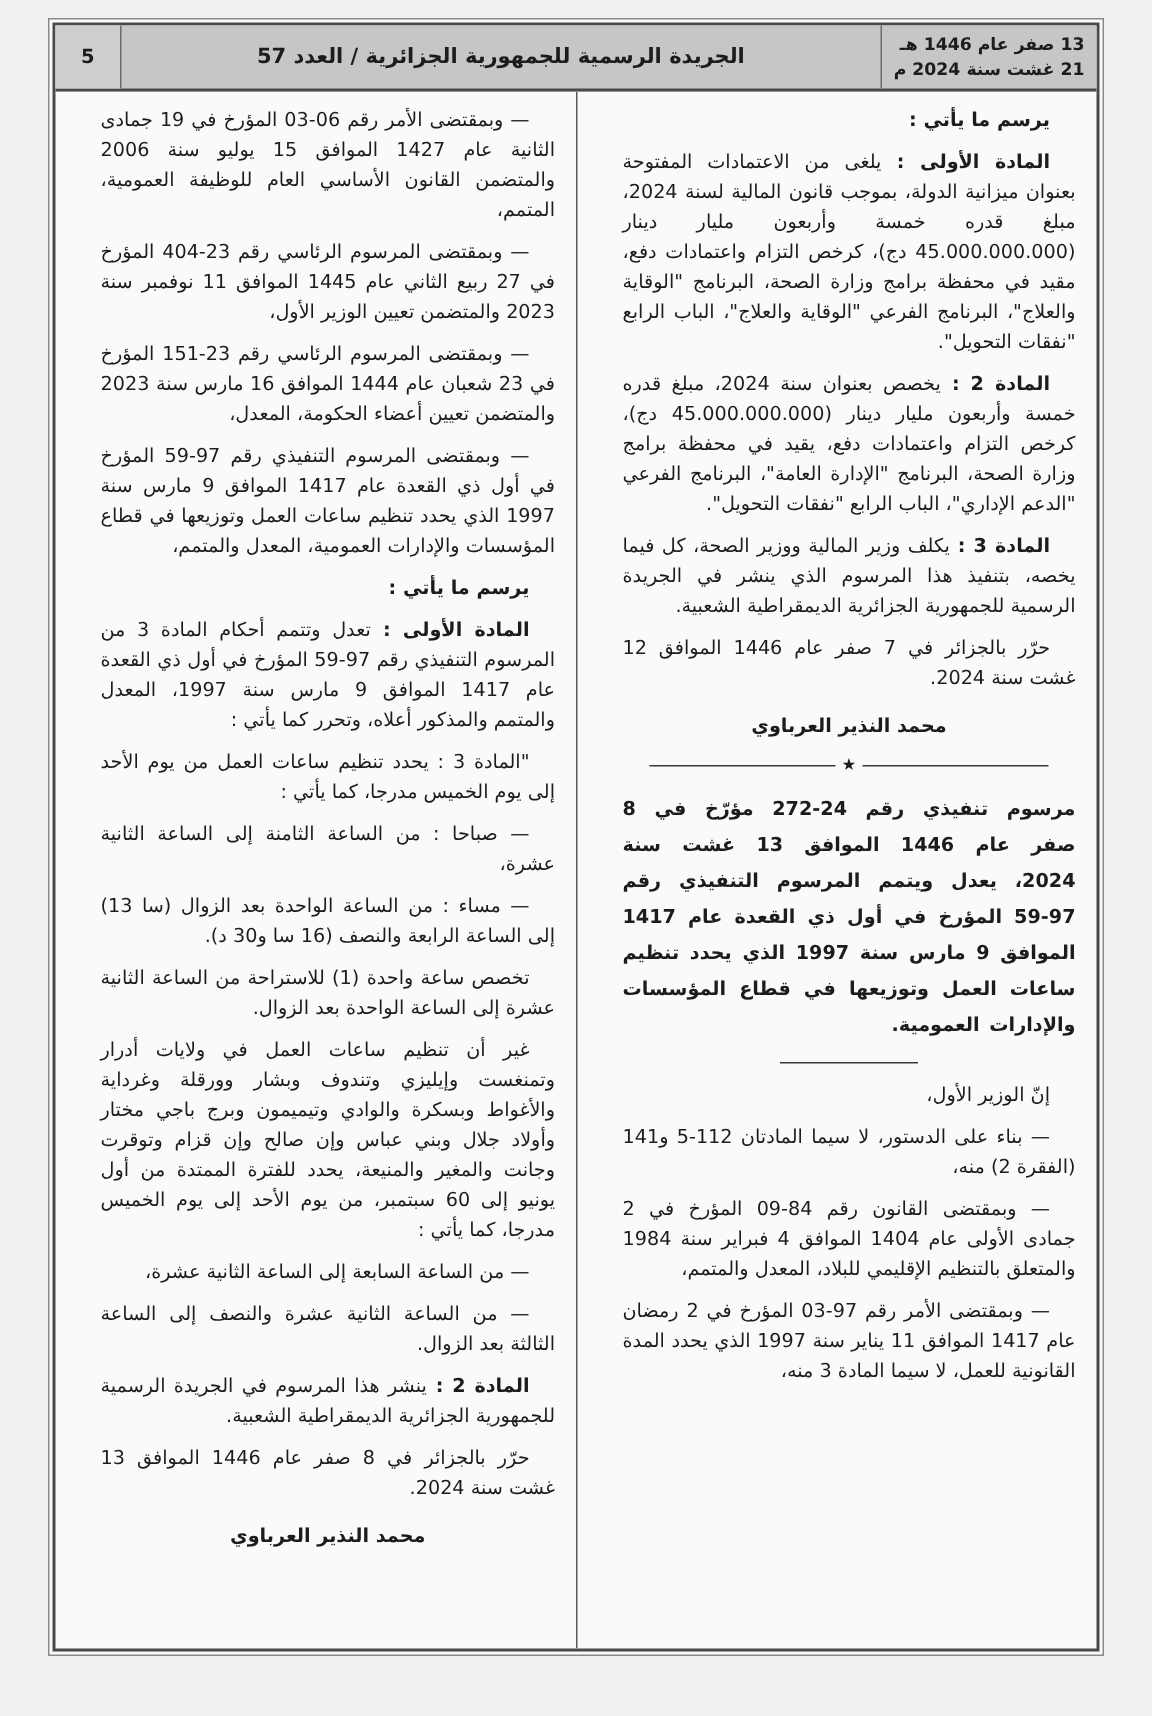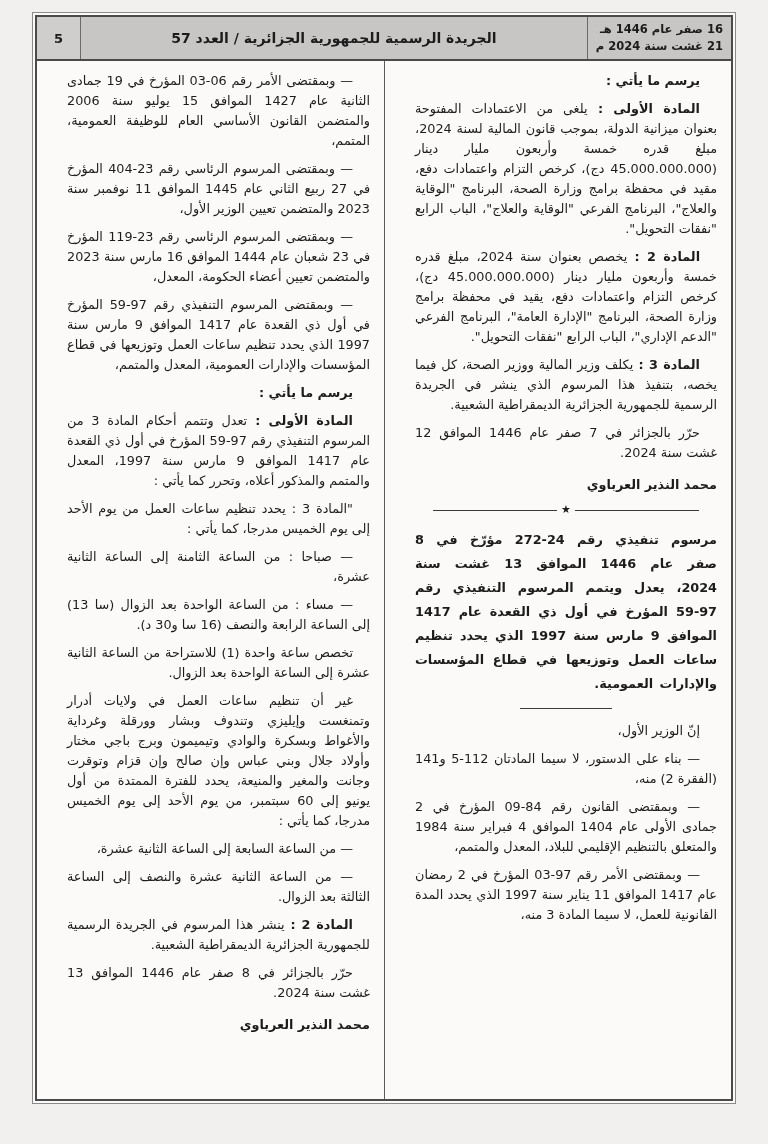--- a/index.html
+++ b/index.html
@@ -67,21 +67,21 @@
   .para { margin: 0 0 8px 0; text-indent: 17px; }
   .para.indent { text-indent: 17px; }
   .para.plain { text-indent: 17px; }
   .para.bold { font-weight: bold; text-indent: 17px; }
   .para.heading {
     font-weight: bold; text-indent: 0;
     line-height: 24px; margin: 10px 0 12px 0;
     word-spacing: 2px;
   }
   .para.signature {
-    font-weight: bold; text-align: right; text-indent: 0;
+    font-weight: bold; text-align: center; text-indent: 0;
     margin: 12px 0 10px 0;
   }
   .para strong { font-weight: bold; }
   .star-sep {
     display: flex; align-items: center; justify-content: center;
     margin: 10px 18px 12px 18px; gap: 4px;
   }
   .star-sep .sep-line { flex: 1 1 auto; border-top: 1px solid #3a3a3a; height: 0; }
   .star-sep .star { font-size: 11px; line-height: 1; transform: translateY(-1px); }
   .line-sep {
@@ -90,21 +90,21 @@
   }
 </style>
 </head>
 <body>
 
 <div class="page-frame">
   <div class="page-inner">
 
     <header class="page-header">
       <div class="header-dates">
-        <div>16 صفر عام 1446 هـ</div>
+        <div>13 صفر عام 1446 هـ</div>
         <div>21 غشت سنة 2024 م</div>
       </div>
       <div class="header-title">الجريدة الرسمية للجمهورية الجزائرية / العدد 57</div>
       <div class="page-num-box">5</div>
     </header>
 
     <div class="content">
       <div class="col col-first">
           <p class="para bold">يرسم ما يأتي :</p>
           <p class="para plain"><strong>المادة الأولى : </strong>يلغى من الاعتمادات المفتوحة بعنوان ميزانية الدولة، بموجب قانون المالية لسنة 2024، مبلغ قدره خمسة وأربعون مليار دينار (45.000.000.000 دج)، كرخص التزام واعتمادات دفع، مقيد في محفظة برامج وزارة الصحة، البرنامج "الوقاية والعلاج"، البرنامج الفرعي "الوقاية والعلاج"، الباب الرابع "نفقات التحويل".</p>
@@ -120,21 +120,21 @@
           <p class="para heading">مرسوم تنفيذي رقم 24-272 مؤرّخ في 8 صفر عام 1446 الموافق 13 غشت سنة 2024، يعدل ويتمم المرسوم التنفيذي رقم 97-59 المؤرخ في أول ذي القعدة عام 1417 الموافق 9 مارس سنة 1997 الذي يحدد تنظيم ساعات العمل وتوزيعها في قطاع المؤسسات والإدارات العمومية.</p>
           <div class="line-sep"></div>
           <p class="para plain">إنّ الوزير الأول،</p>
           <p class="para indent">— بناء على الدستور، لا سيما المادتان 112-5 و141 (الفقرة 2) منه،</p>
           <p class="para indent">— وبمقتضى القانون رقم 84-09 المؤرخ في 2 جمادى الأولى عام 1404 الموافق 4 فبراير سنة 1984 والمتعلق بالتنظيم الإقليمي للبلاد، المعدل والمتمم،</p>
           <p class="para indent">— وبمقتضى الأمر رقم 97-03 المؤرخ في 2 رمضان عام 1417 الموافق 11 يناير سنة 1997 الذي يحدد المدة القانونية للعمل، لا سيما المادة 3 منه،</p>
         </div>
       <div class="col">
           <p class="para indent">— وبمقتضى الأمر رقم 06-03 المؤرخ في 19 جمادى الثانية عام 1427 الموافق 15 يوليو سنة 2006 والمتضمن القانون الأساسي العام للوظيفة العمومية، المتمم،</p>
           <p class="para indent">— وبمقتضى المرسوم الرئاسي رقم 23-404 المؤرخ في 27 ربيع الثاني عام 1445 الموافق 11 نوفمبر سنة 2023 والمتضمن تعيين الوزير الأول،</p>
-          <p class="para indent">— وبمقتضى المرسوم الرئاسي رقم 23-119 المؤرخ في 23 شعبان عام 1444 الموافق 16 مارس سنة 2023 والمتضمن تعيين أعضاء الحكومة، المعدل،</p>
+          <p class="para indent">— وبمقتضى المرسوم الرئاسي رقم 23-151 المؤرخ في 23 شعبان عام 1444 الموافق 16 مارس سنة 2023 والمتضمن تعيين أعضاء الحكومة، المعدل،</p>
           <p class="para indent">— وبمقتضى المرسوم التنفيذي رقم 97-59 المؤرخ في أول ذي القعدة عام 1417 الموافق 9 مارس سنة 1997 الذي يحدد تنظيم ساعات العمل وتوزيعها في قطاع المؤسسات والإدارات العمومية، المعدل والمتمم،</p>
           <p class="para bold">يرسم ما يأتي :</p>
           <p class="para plain"><strong>المادة الأولى : </strong>تعدل وتتمم أحكام المادة 3 من المرسوم التنفيذي رقم 97-59 المؤرخ في أول ذي القعدة عام 1417 الموافق 9 مارس سنة 1997، المعدل والمتمم والمذكور أعلاه، وتحرر كما يأتي :</p>
           <p class="para plain">"المادة 3 : يحدد تنظيم ساعات العمل من يوم الأحد إلى يوم الخميس مدرجا، كما يأتي :</p>
           <p class="para indent">— صباحا : من الساعة الثامنة إلى الساعة الثانية عشرة،</p>
           <p class="para indent">— مساء : من الساعة الواحدة بعد الزوال (سا 13) إلى الساعة الرابعة والنصف (16 سا و30 د).</p>
           <p class="para plain">تخصص ساعة واحدة (1) للاستراحة من الساعة الثانية عشرة إلى الساعة الواحدة بعد الزوال.</p>
           <p class="para plain">غير أن تنظيم ساعات العمل في ولايات أدرار وتمنغست وإيليزي وتندوف وبشار وورقلة وغرداية والأغواط وبسكرة والوادي وتيميمون وبرج باجي مختار وأولاد جلال وبني عباس وإن صالح وإن قزام وتوقرت وجانت والمغير والمنيعة، يحدد للفترة الممتدة من أول يونيو إلى 60 سبتمبر، من يوم الأحد إلى يوم الخميس مدرجا، كما يأتي :</p>
           <p class="para indent">— من الساعة السابعة إلى الساعة الثانية عشرة،</p>
           <p class="para indent">— من الساعة الثانية عشرة والنصف إلى الساعة الثالثة بعد الزوال.</p>

